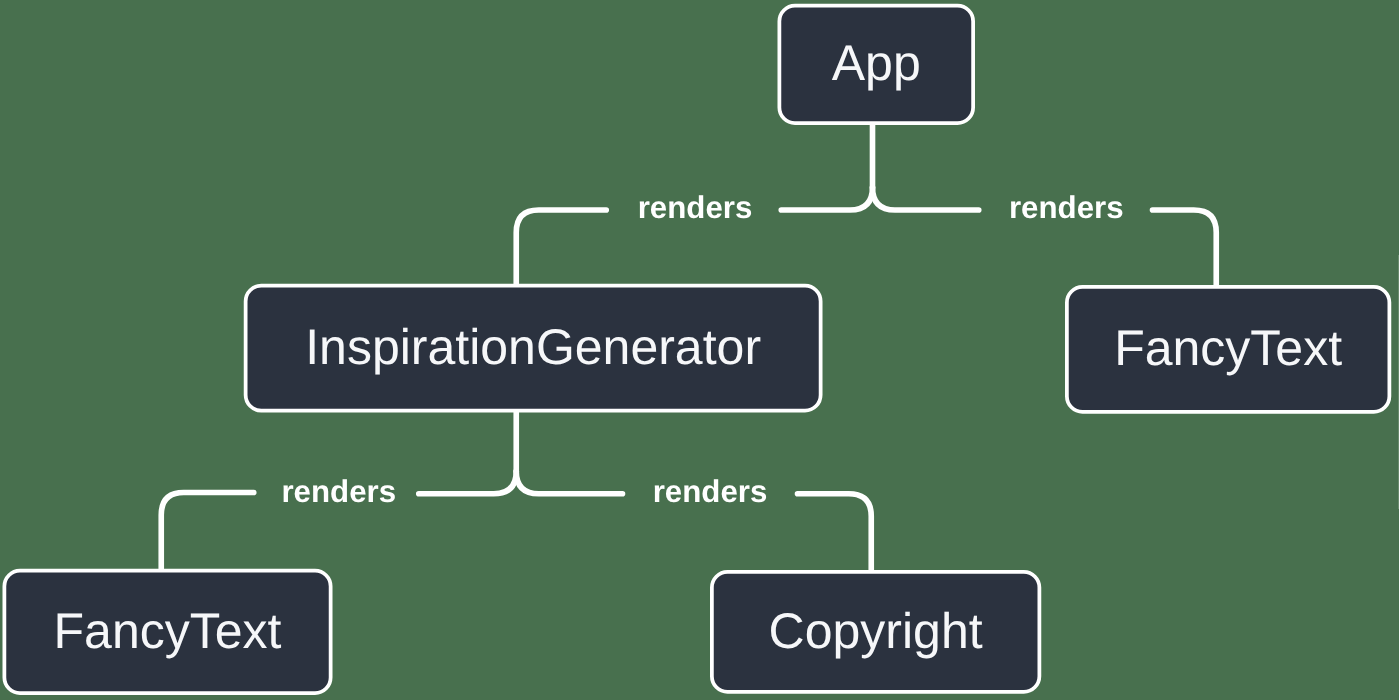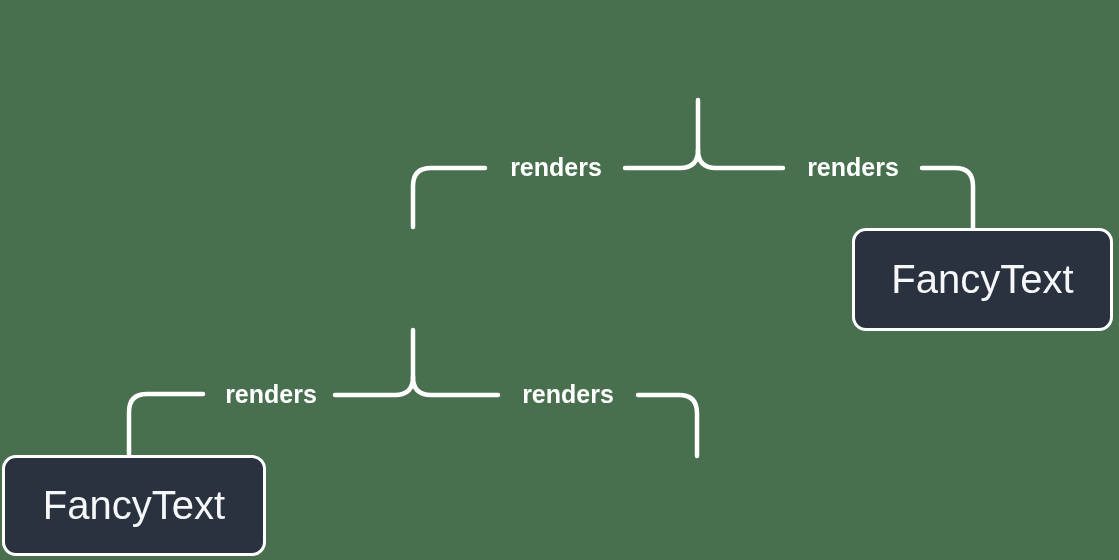--- a/index.html
+++ b/index.html
@@ -75,29 +75,38 @@
 
     <path d="M413 330 L413 377"></path>
     <path d="M335 395 L395 395 Q413 395 413 377"></path>
     <path d="M413 377 Q413 395 431 395 L498 395"></path>
 
     <path d="M203 394 L147 394 Q129 394 129 412 L129 455"></path>
 
     <path d="M638 395 L679 395 Q697 395 697 413 L697 456"></path>
   </svg>
 
+  <div class="node node-app">
+    <span>App</span>
+  </div>
 
+  <div class="node node-inspiration">
+    <span>InspirationGenerator</span>
+  </div>
 
   <div class="node node-fancytext-right">
     <span>FancyText</span>
   </div>
 
   <div class="node node-fancytext-left">
     <span>FancyText</span>
   </div>
 
+  <div class="node node-copyright">
+    <span>Copyright</span>
+  </div>
 
   <span class="edge-label label-1">renders</span>
   <span class="edge-label label-2">renders</span>
   <span class="edge-label label-3">renders</span>
   <span class="edge-label label-4">renders</span>
 
 </div>
 
 </body></html>

